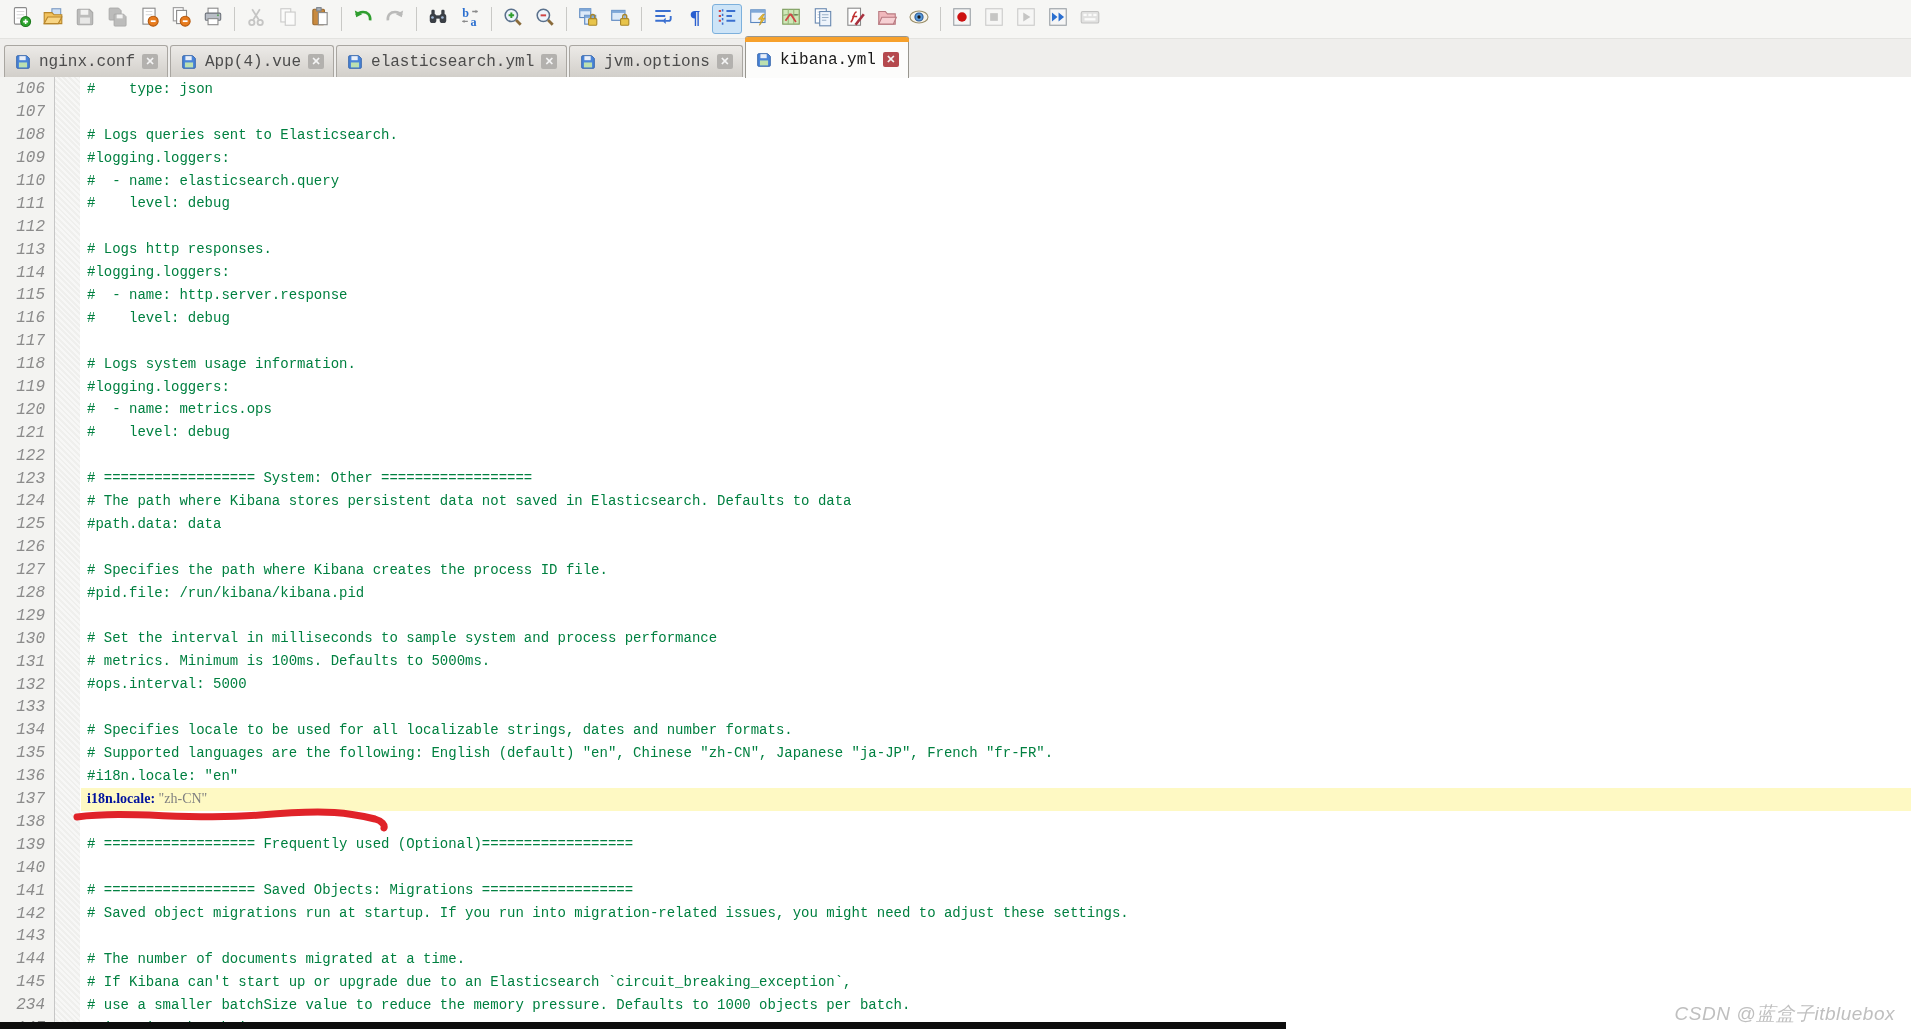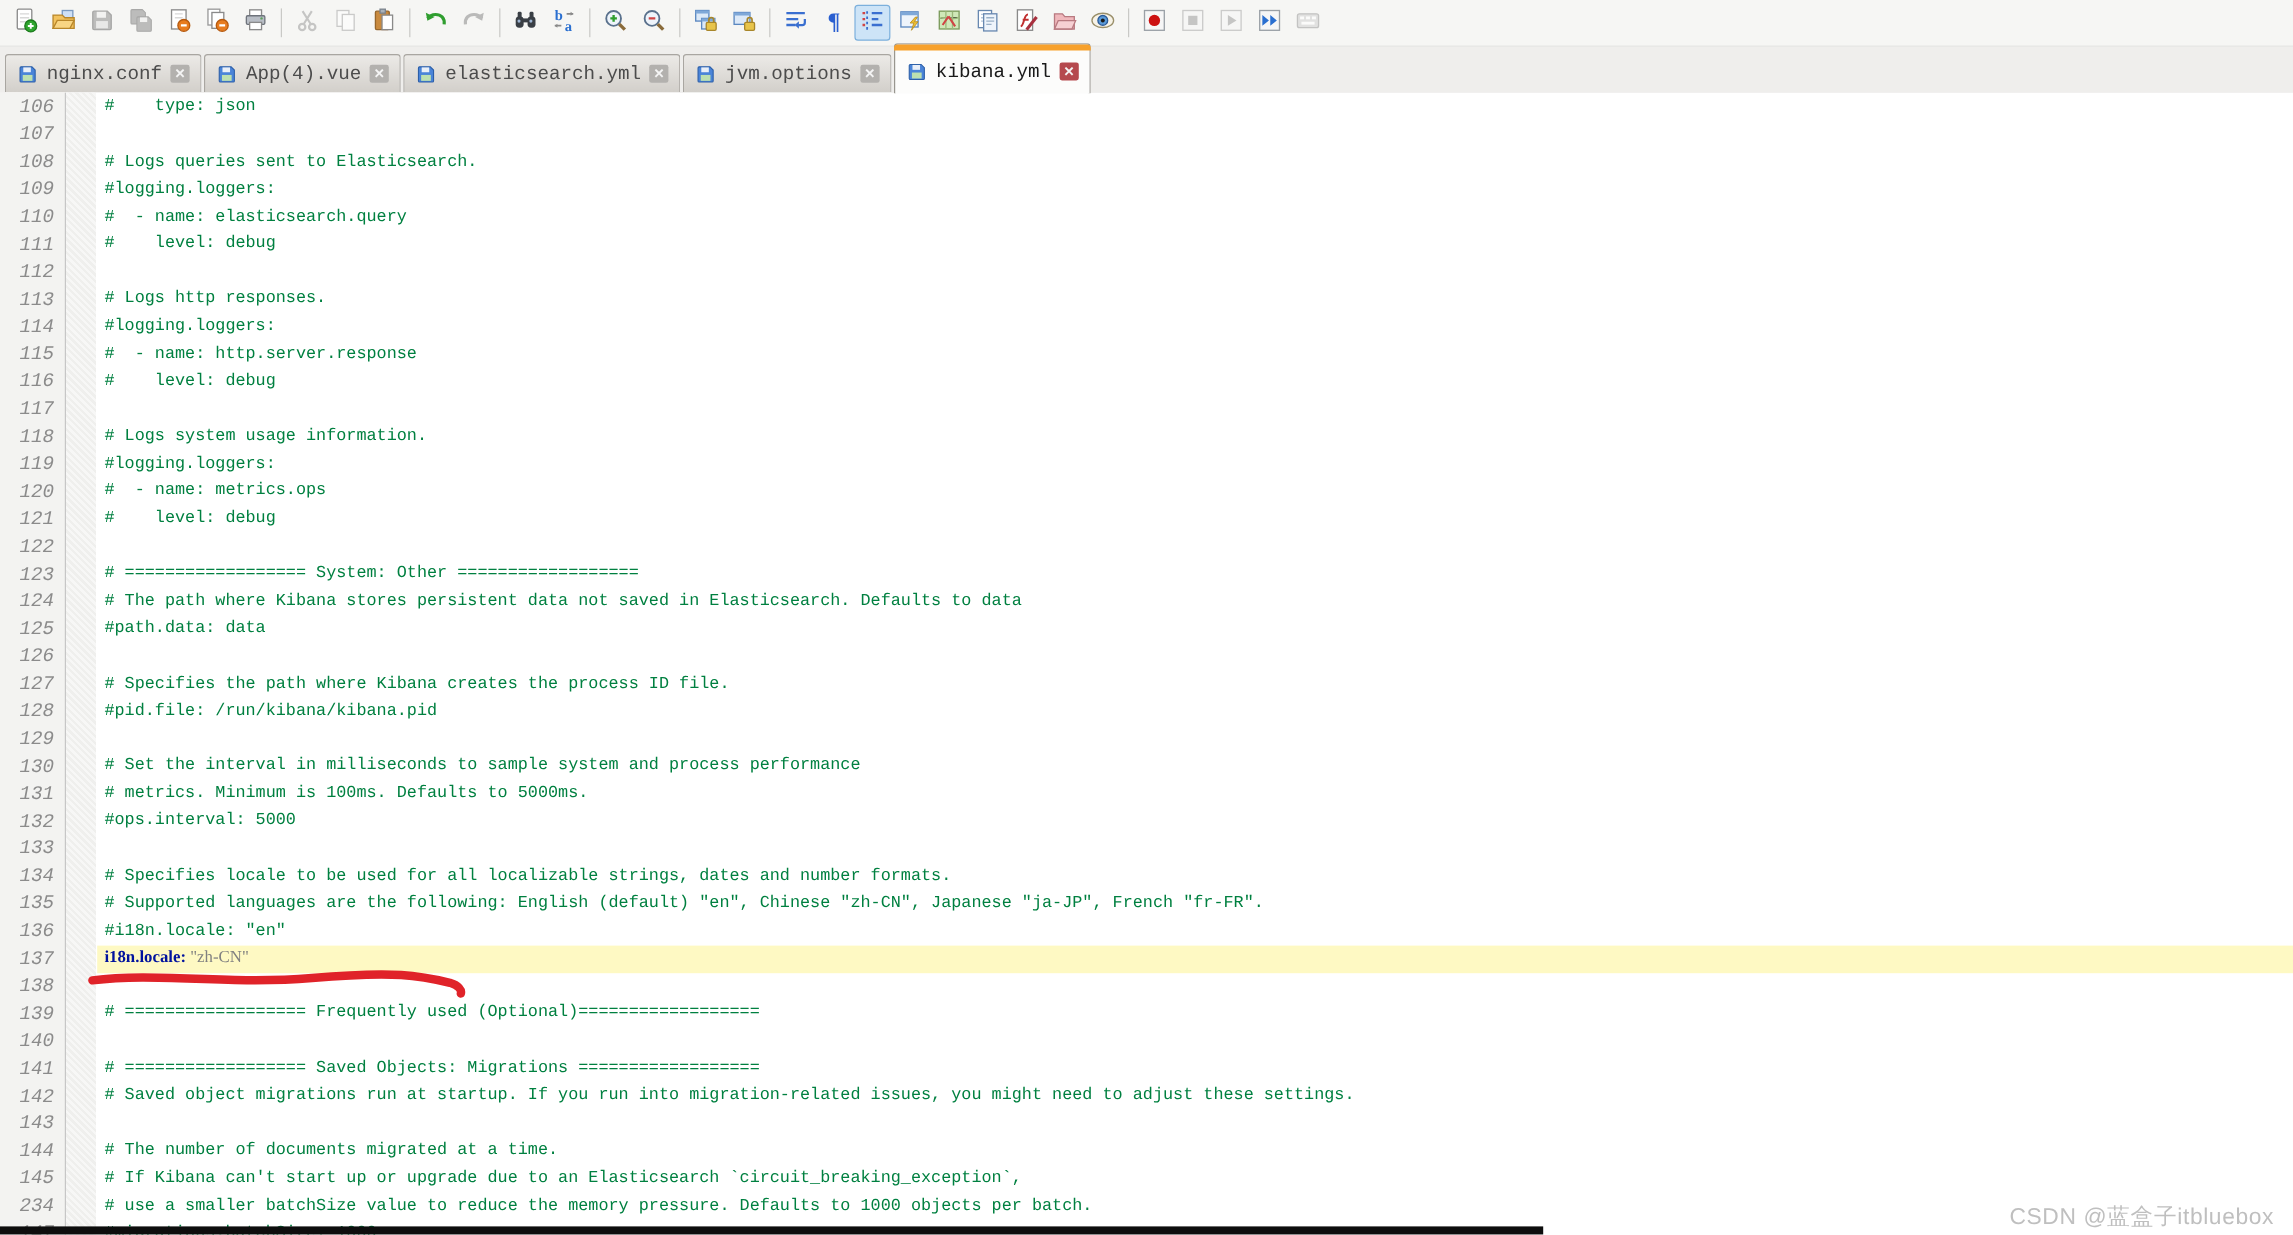--- a/index.html
+++ b/index.html
@@ -30,21 +30,21 @@
   .row{display:flex;height:22.9px;align-items:center;}
   .ln{width:45px;padding-right:9px;text-align:right;font-family:"Liberation Mono","DejaVu Sans Mono",monospace;font-size:16px;color:#8b8b8b;flex:none;font-style:italic;}
   .gap{width:27px;flex:none;height:100%;}
   .code{flex:1;font-family:"Liberation Mono","DejaVu Sans Mono",monospace;font-size:14px;line-height:22.9px;white-space:pre;color:#008040;padding-left:6px;height:100%;display:flex;align-items:center;}
   .row.hl .code{background:#fef9c3;font-family:Liberation Serif, serif;}
   .seg.key{color:#00129e;font-weight:bold;}
   .seg.val{color:#808080;}
   .seg.plain{color:#404040;}
 
   .red-underline{position:absolute;left:70px;top:727px;width:330px;height:32px;pointer-events:none;}
-  .watermark{position:absolute;top:924px;right:16px;font-size:19px;color:#bfbfbf;letter-spacing:.5px;}
+  .watermark{position:absolute;top:924px;right:16px;font-size:19px;color:#bfbfbf;letter-spacing:.5px;font-style:italic;}
   .bottom-bar{position:absolute;left:0;bottom:0;width:1286px;height:7px;background:#0d0d0d;}
 </style>
 </head>
 <body>
 
 <div class="toolbar" id="toolbar">
     <div class="tb-btn">
       <span><svg viewBox="0 0 20 20">
           <rect x="4" y="1.5" width="11" height="15" rx="1" fill="#fff" stroke="#8a8a8a"></rect>
           <path d="M6 5h7M6 8h7M6 11h5" stroke="#d8d8d8"></path>

